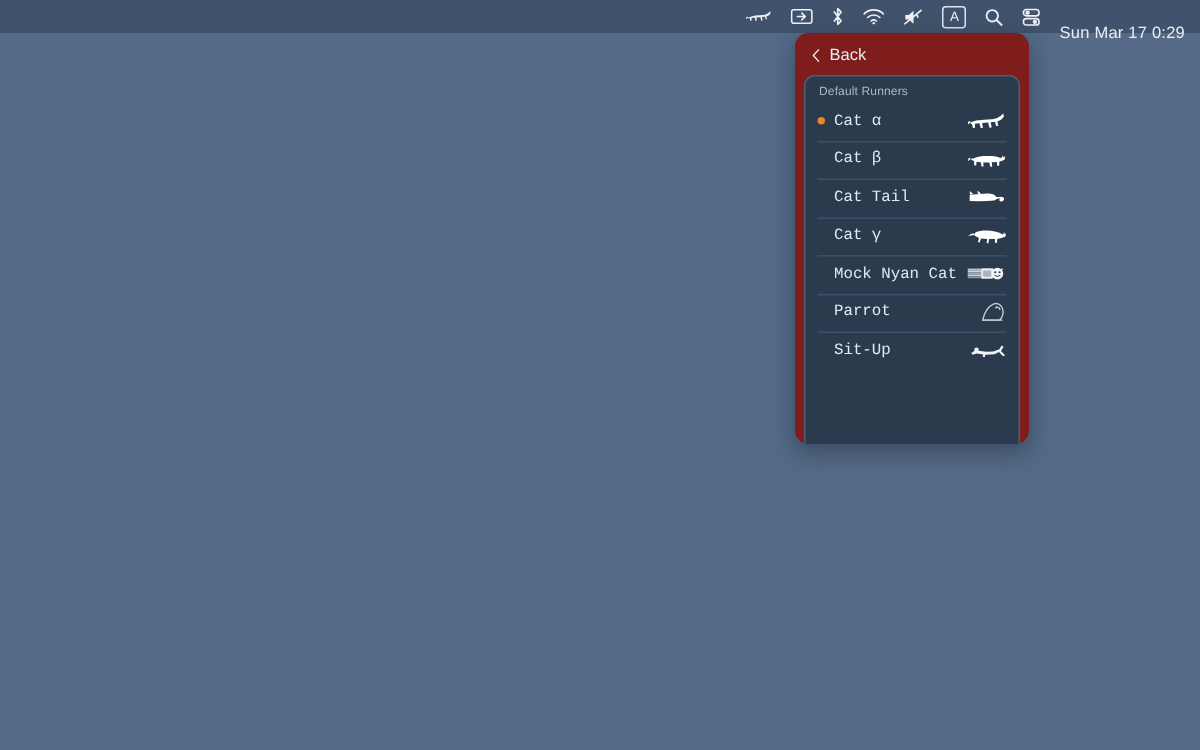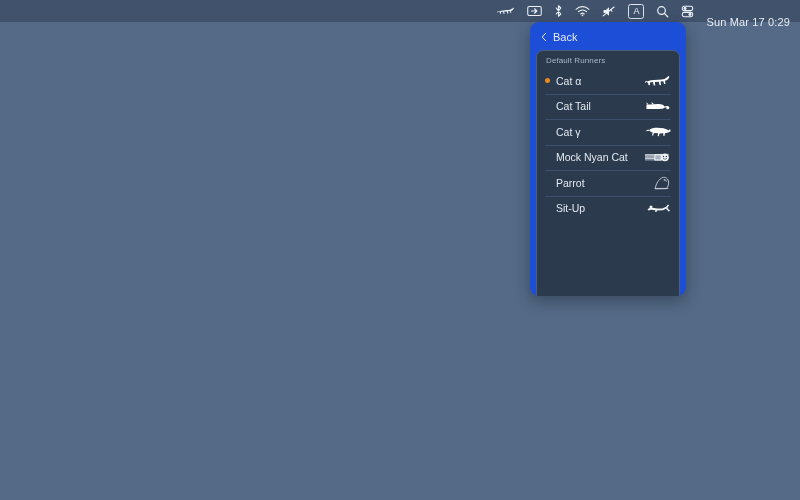--- a/index.html
+++ b/index.html
@@ -63,21 +63,21 @@
     color: #eef2f7;
   }
 
   
   #panel {
     position: absolute;
     left: 530px;
     top: 22px;
     width: 156px;
     height: 274px;
-    background: #1d4ed8;
+    background: #7f1d1d;
     border-radius: 9px;
     box-shadow: 0 5px 16px rgba(16,24,36,0.38);
     box-sizing: border-box;
     padding: 6px 6px 8px 6px;
     overflow: hidden;
   }
 
   #panel-header {
     height: 18px;
     display: flex;
@@ -114,20 +114,21 @@
     letter-spacing: 0.1px;
   }
   .runner-row {
     position: relative;
     height: 25.5px;
     display: flex;
     align-items: center;
     padding: 0 8px 0 8px;
     box-sizing: border-box;
     cursor: default;
+    font-family: Liberation Mono, monospace;
   }
   .runner-row + .runner-row::before,
   .runner-row.first::before {
     content: "";
     position: absolute;
     left: 8px; right: 8px; top: 0;
     height: 1px;
     background: #3d5069;
   }
   .runner-row.first::before { display: none; }
@@ -261,20 +262,39 @@
                        L21.4 10.4 L22.3 15.2 L20.3 15.5 L19.0 10.7
                        L13.6 11.0 L14.2 15.6 L12.2 15.8 L11.0 11.2
                        L6.8 11.8 L7.0 15.4 L5.0 15.6 L4.2 12.2
                        L2.4 11.4 Z"></path>
               <path d="M2.6 10.4 L0.2 12.8 L0.6 10.0 L2.4 9.2 Z"></path>
             </g>
           </svg>
         </span>
       </div>
 
+      <div class="runner-row">
+        <span class="sel-dot hidden"></span>
+        <span class="runner-label">Cat β</span>
+        <span class="runner-icon">
+          <svg width="26" height="13" viewBox="0 0 36 18" aria-hidden="true">
+            <g fill="#ffffff">
+              <path d="M6 7.5 C10 5.6 16 5.2 22 5.6 C26 5.9 29 6.6 31 7.6
+                       L32.4 5.2 L33.4 7.0 L34.4 5.4 L34.6 8.2
+                       C33.6 9.4 31.8 10.2 29.4 10.6
+                       L29.2 14.6 L27.4 14.6 L27.2 11.0
+                       L22.4 11.4 L22.8 15.4 L21.0 15.4 L20.2 11.5
+                       L14.6 11.5 L14.8 15.3 L13.0 15.3 L12.2 11.3
+                       L8.4 10.8 L8.0 14.4 L6.3 14.3 L6.0 10.2
+                       C4.4 9.6 3.4 9.0 2.6 8.4 Z"></path>
+              <path d="M2.7 8.3 L0.4 10.4 L0.8 7.8 L2.6 7.2 Z"></path>
+            </g>
+          </svg>
+        </span>
+      </div>
 
       <div class="runner-row">
         <span class="sel-dot hidden"></span>
         <span class="runner-label">Cat Tail</span>
         <span class="runner-icon">
           <svg width="26" height="13" viewBox="0 0 36 18" aria-hidden="true">
             <g fill="#ffffff">
               <path d="M2 6.6 L12 6.0 L18 5.6 C22 5.4 25 6.4 26.4 8.2
                        C27.6 9.8 26.8 11.6 24.4 12.0 L18 12.4 L10 12.6 L2 12.4 Z"></path>
               <path d="M2.4 6.4 L2.0 3.2 L5.2 6.1 Z"></path>

